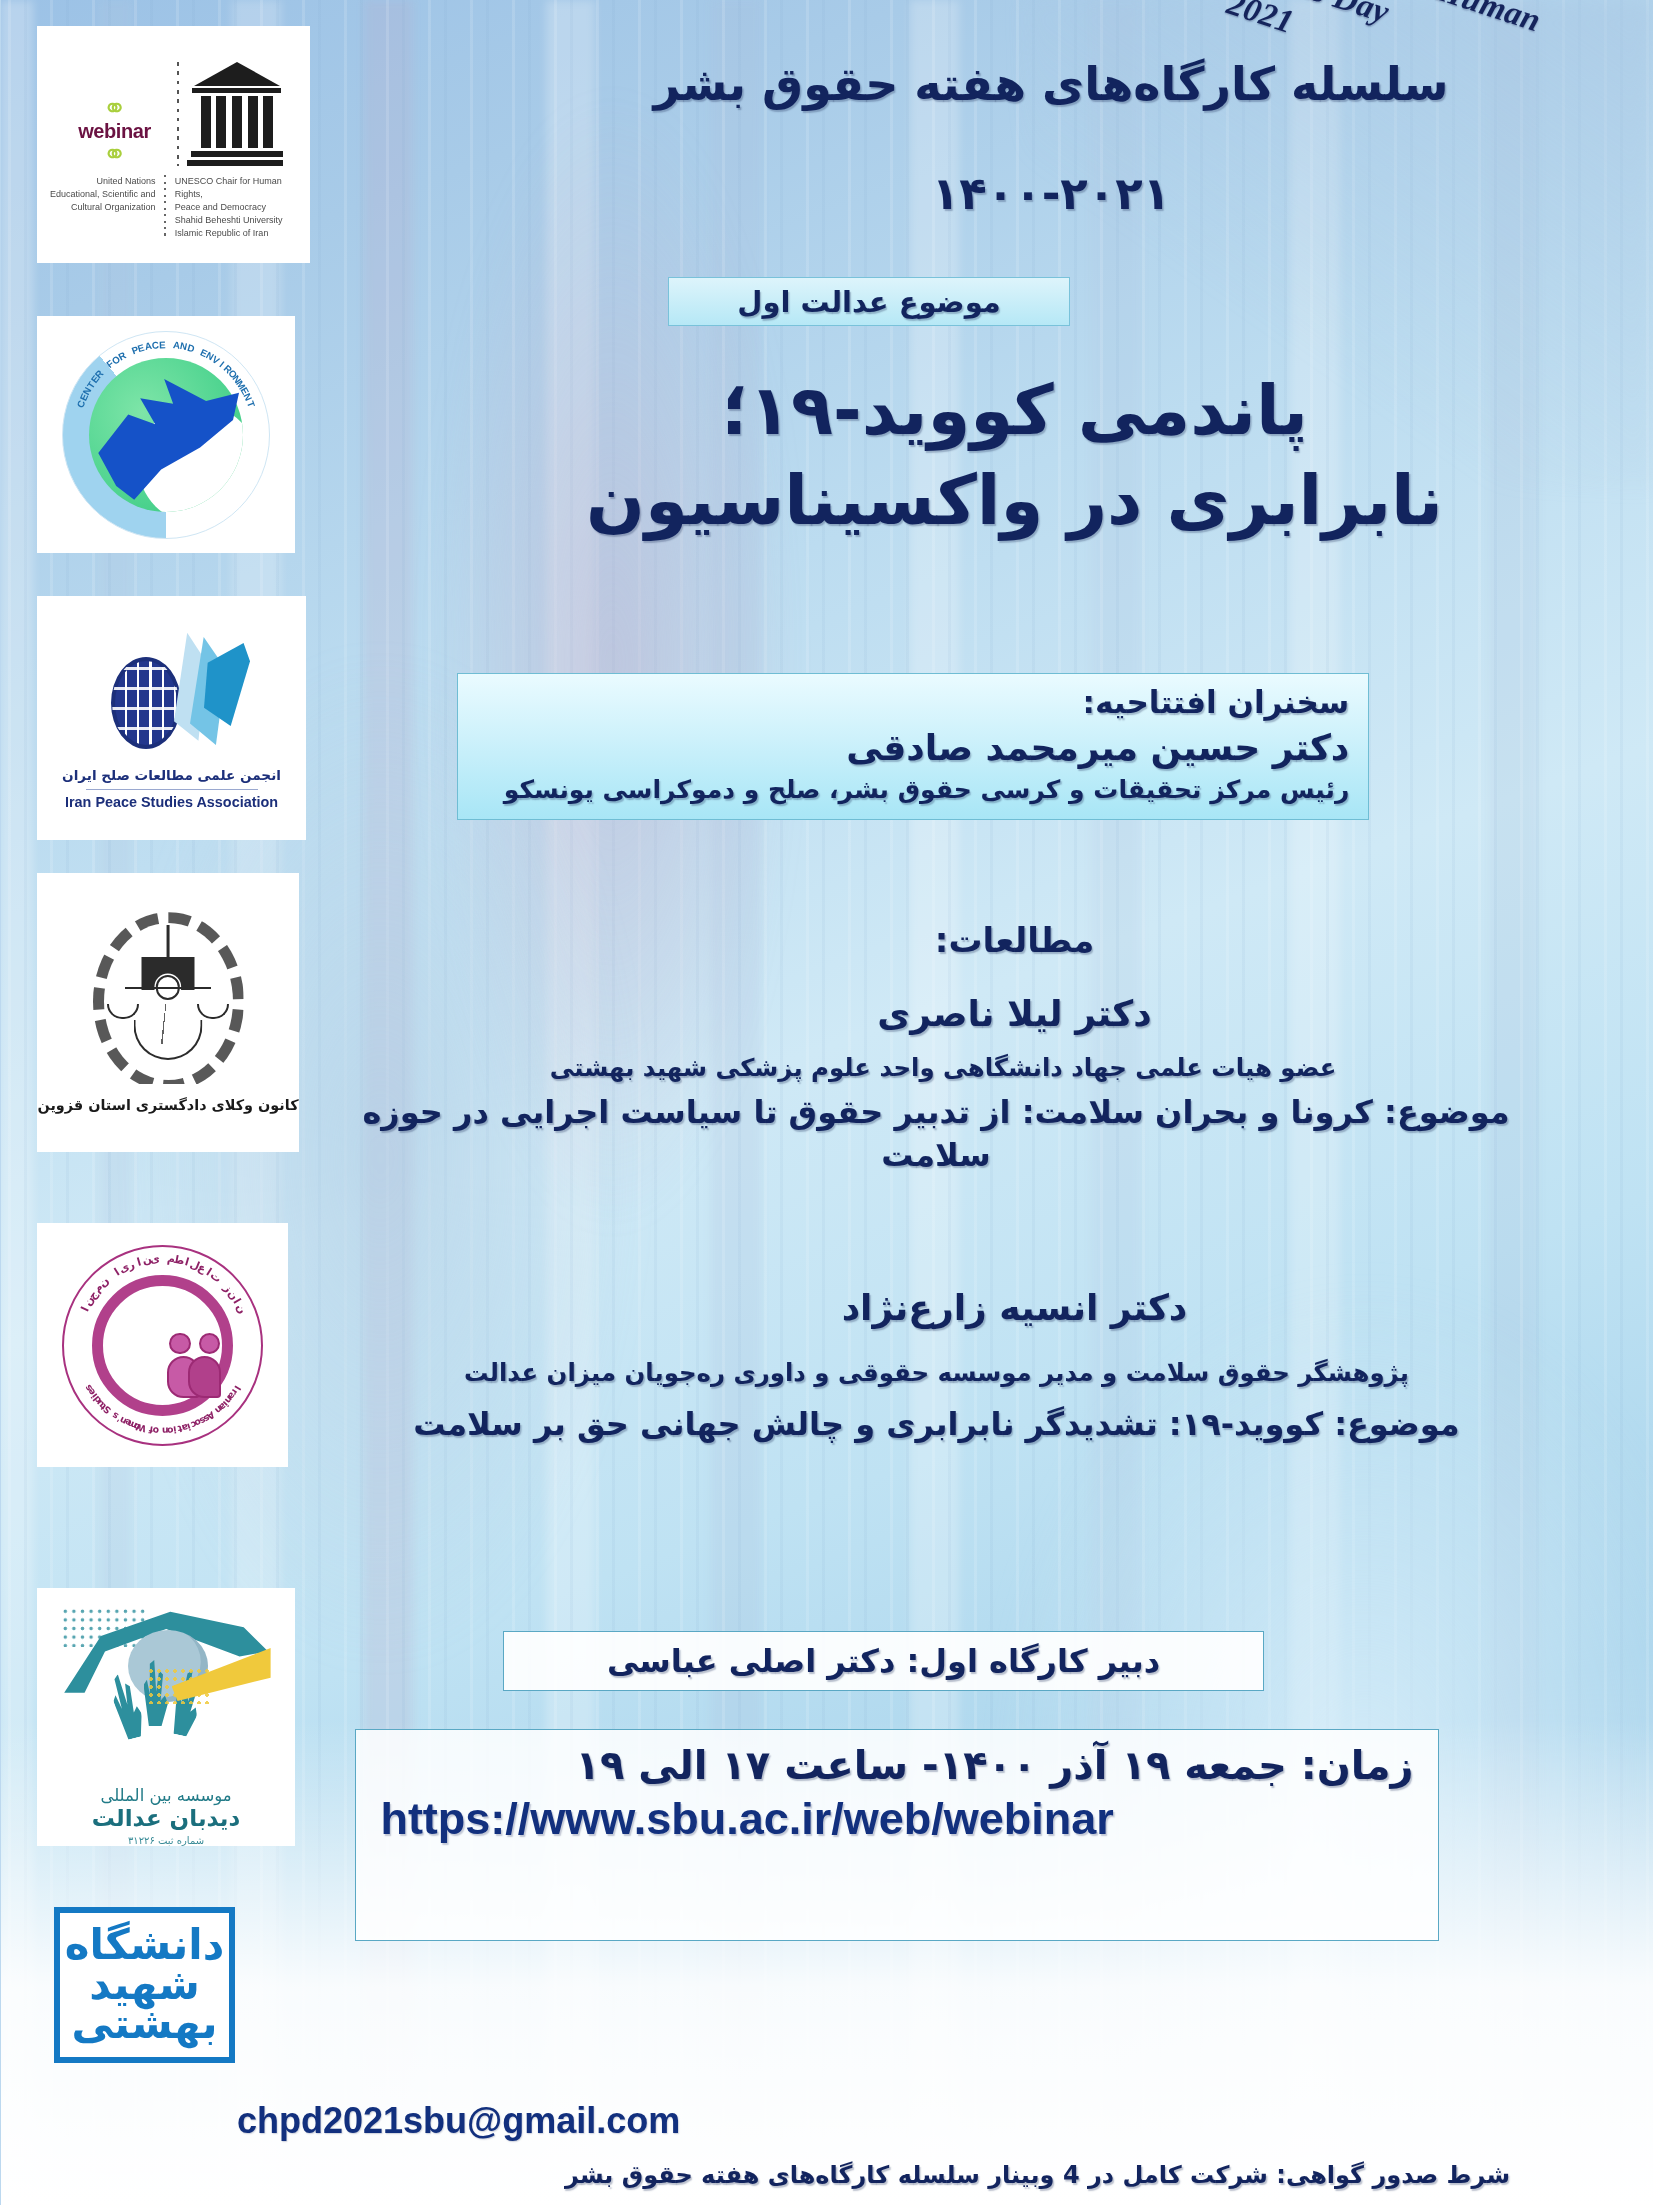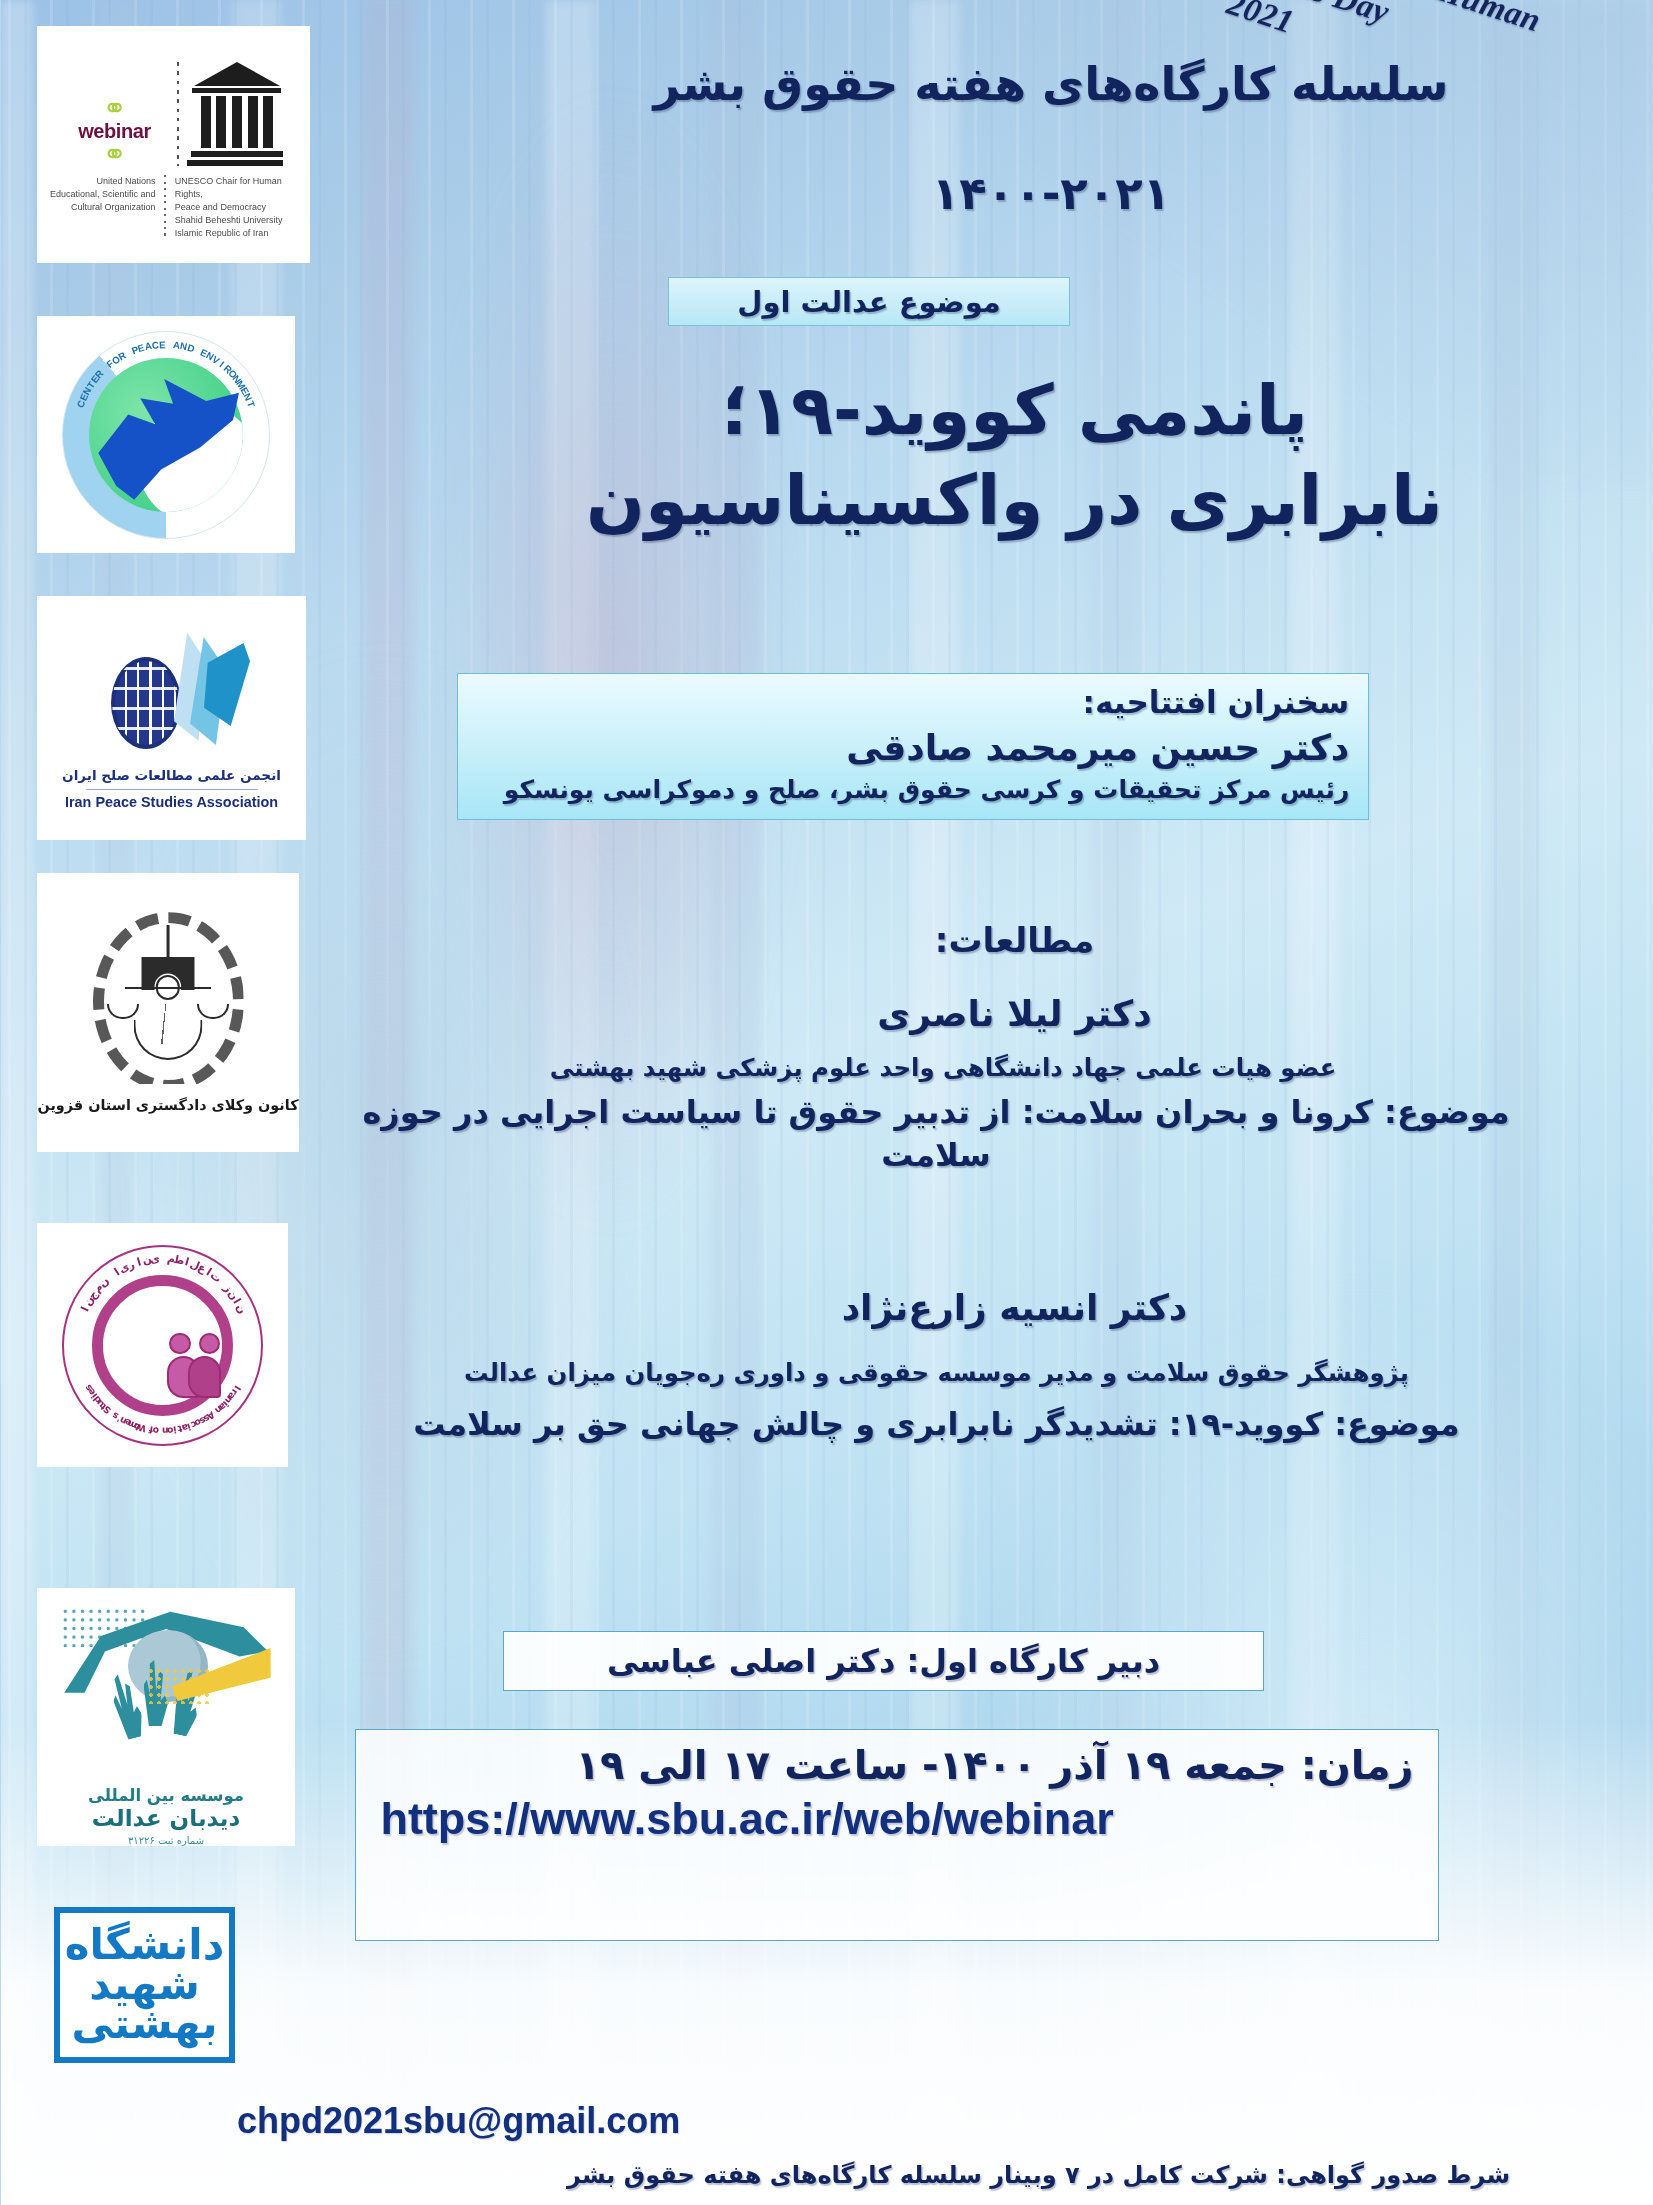--- a/index.html
+++ b/index.html
@@ -353,21 +353,21 @@
     background:radial-gradient(#f0c93c 30%,transparent 32%) 0 0/8px 8px; opacity:.85; }
   .dd-globe { position:absolute; left:69px; top:42px; width:80px; height:72px;
     border-radius:50%; background:#aac8d6;
     box-shadow:inset -7.2px -4.3px 0 rgba(120,160,180,.45); }
   .dd-hands { position:absolute; left:56px; top:69px; width:108px; height:93px; }
   .dd-hand { position:absolute; width:24.4px; height:66px; background:#2d8f9d;
     clip-path:polygon(22% 100%,0 38%,14% 30%,26% 52%,26% 6%,44% 0,52% 48%,64% 16%,80% 22%,70% 62%,88% 54%,100% 66%,74% 100%); }
   .dd-h1 { left:0;  top:16px; transform:rotate(-14deg); }
   .dd-h2 { left:29px; top:2.9px; }
   .dd-h3 { left:60px; top:13px; transform:rotate(12deg); }
-  .dd-t1 { font-size:16.5px; color:#227b88; font-weight:bold; margin-top:17px; }
+  .dd-t1 { font-size:16.5px; color:#227b88; font-weight:normal; margin-top:17px; }
   .dd-t2 { font-size:23px; color:#1b6f7d; font-weight:bold; letter-spacing:-0.7px; }
   .dd-t3 { font-size:10px; color:#3a8c98; margin-top:3.6px; }
 
   
   .sbu-box { width:181px; height:156px; border:6.5px solid #1479c4; background:#ffffff;
     display:flex; align-items:center; justify-content:center; box-shadow:0 0 0 2.2px #ffffff inset; }
   .sbu-text { font-size:42px; color:#1479c4; font-weight:bold; line-height:.95;
     text-align:center; letter-spacing:-2.2px; }
 </style>
 </head>
@@ -416,21 +416,21 @@
   <div id="secretary-box">
     <span class="nv rtl">دبیر کارگاه اول: دکتر اصلی عباسی</span>
   </div>
 
   <div id="datetime-box">
     <div id="date-line" class="nv rtl">زمان: جمعه ۱۹ آذر ۱۴۰۰- ساعت ۱۷ الی ۱۹</div>
     <div id="webinar-link">https://www.sbu.ac.ir/web/webinar</div>
   </div>
 
   <div id="footer-email">chpd2021sbu@gmail.com</div>
-  <div id="footer-note2" class="nv rtl">شرط صدور گواهی: شرکت کامل در ۷ وبینار سلسله کارگاه‌های هفته حقوق بشر</div>
+  <div id="footer-note2" class="nv rtl">شرط صدور گواهی: شرکت کامل در 4 وبینار سلسله کارگاه‌های هفته حقوق بشر</div>
 
   <div id="logo-unesco" class="logo-card">
     <div class="unesco-row">
       <div class="unesco-temple">
         <div class="temple-roof"></div>
         <div class="temple-arch"></div>
         <div class="temple-cols">
             <i></i>
             <i></i>
             <i></i>

